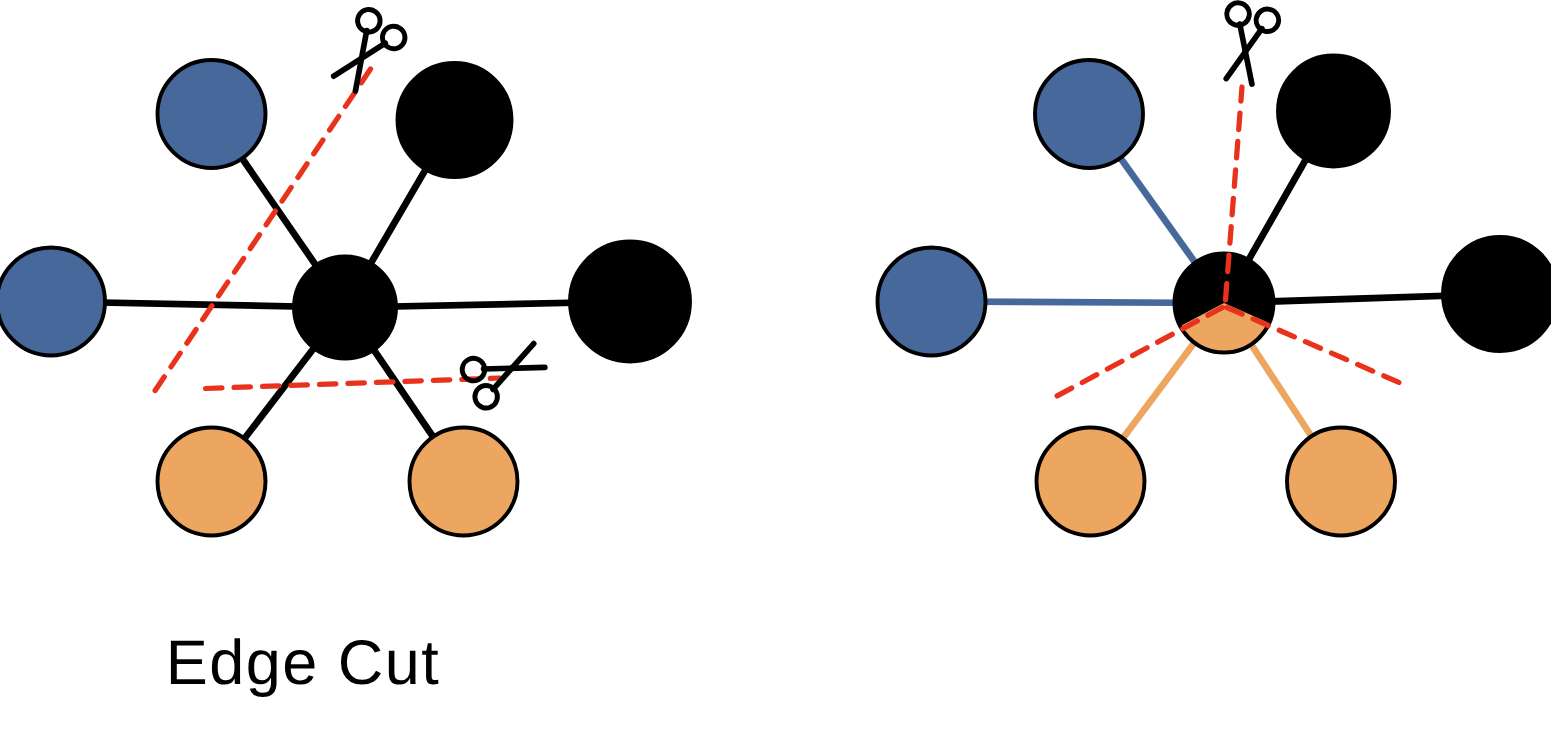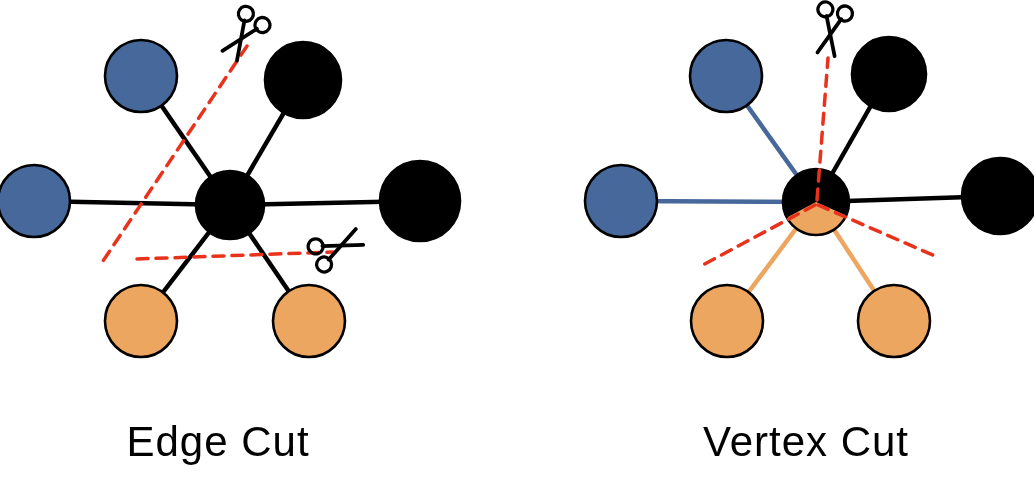--- a/index.html
+++ b/index.html
@@ -25,21 +25,21 @@
     position: absolute;
     top: 418px;
     text-align: center;
     font-family: "Liberation Sans", sans-serif;
     font-weight: 300;
     font-size: 42px;
     letter-spacing: 1px;
     color: #000000;
     user-select: none;
   }
-  #cap-0 { left: 16px;   width: 404px; }
+  #cap-0 { left: 0px;   width: 404px; }
   #cap-1 { left: 580px; width: 452px; }
 </style>
 </head>
 <body>
 
 <div class="stage">
   <svg id="diagram" width="1034" height="487" viewBox="0 0 1034 487">
       <g>
         <line x1="230" y1="205" x2="141" y2="76" stroke="#000000" stroke-width="4.5"></line>
         <line x1="230" y1="205" x2="303" y2="80" stroke="#000000" stroke-width="4.5"></line>
@@ -89,14 +89,13 @@
         <line x1="818" y1="205" x2="935" y2="256" stroke="#e8321c" stroke-width="3.5" stroke-dasharray="11 8" stroke-linecap="round"></line>
         <g transform="translate(831,31) rotate(102) scale(1.25)">
           <circle cx="-16" cy="-8" r="6" fill="none" stroke="#000000" stroke-width="2.6"></circle>
           <circle cx="-16" cy="8" r="6" fill="none" stroke="#000000" stroke-width="2.6"></circle>
           <line x1="-11" y1="-6" x2="19" y2="7" stroke="#000000" stroke-width="3" stroke-linecap="round"></line>
           <line x1="-11" y1="6" x2="19" y2="-7" stroke="#000000" stroke-width="3" stroke-linecap="round"></line>
         </g>
       </g>
     </svg>
   <div class="caption" id="cap-0">Edge Cut</div>
-  <div class="caption" id="cap-1">Vertex Cut</div>
 </div>
 
 </body></html>

